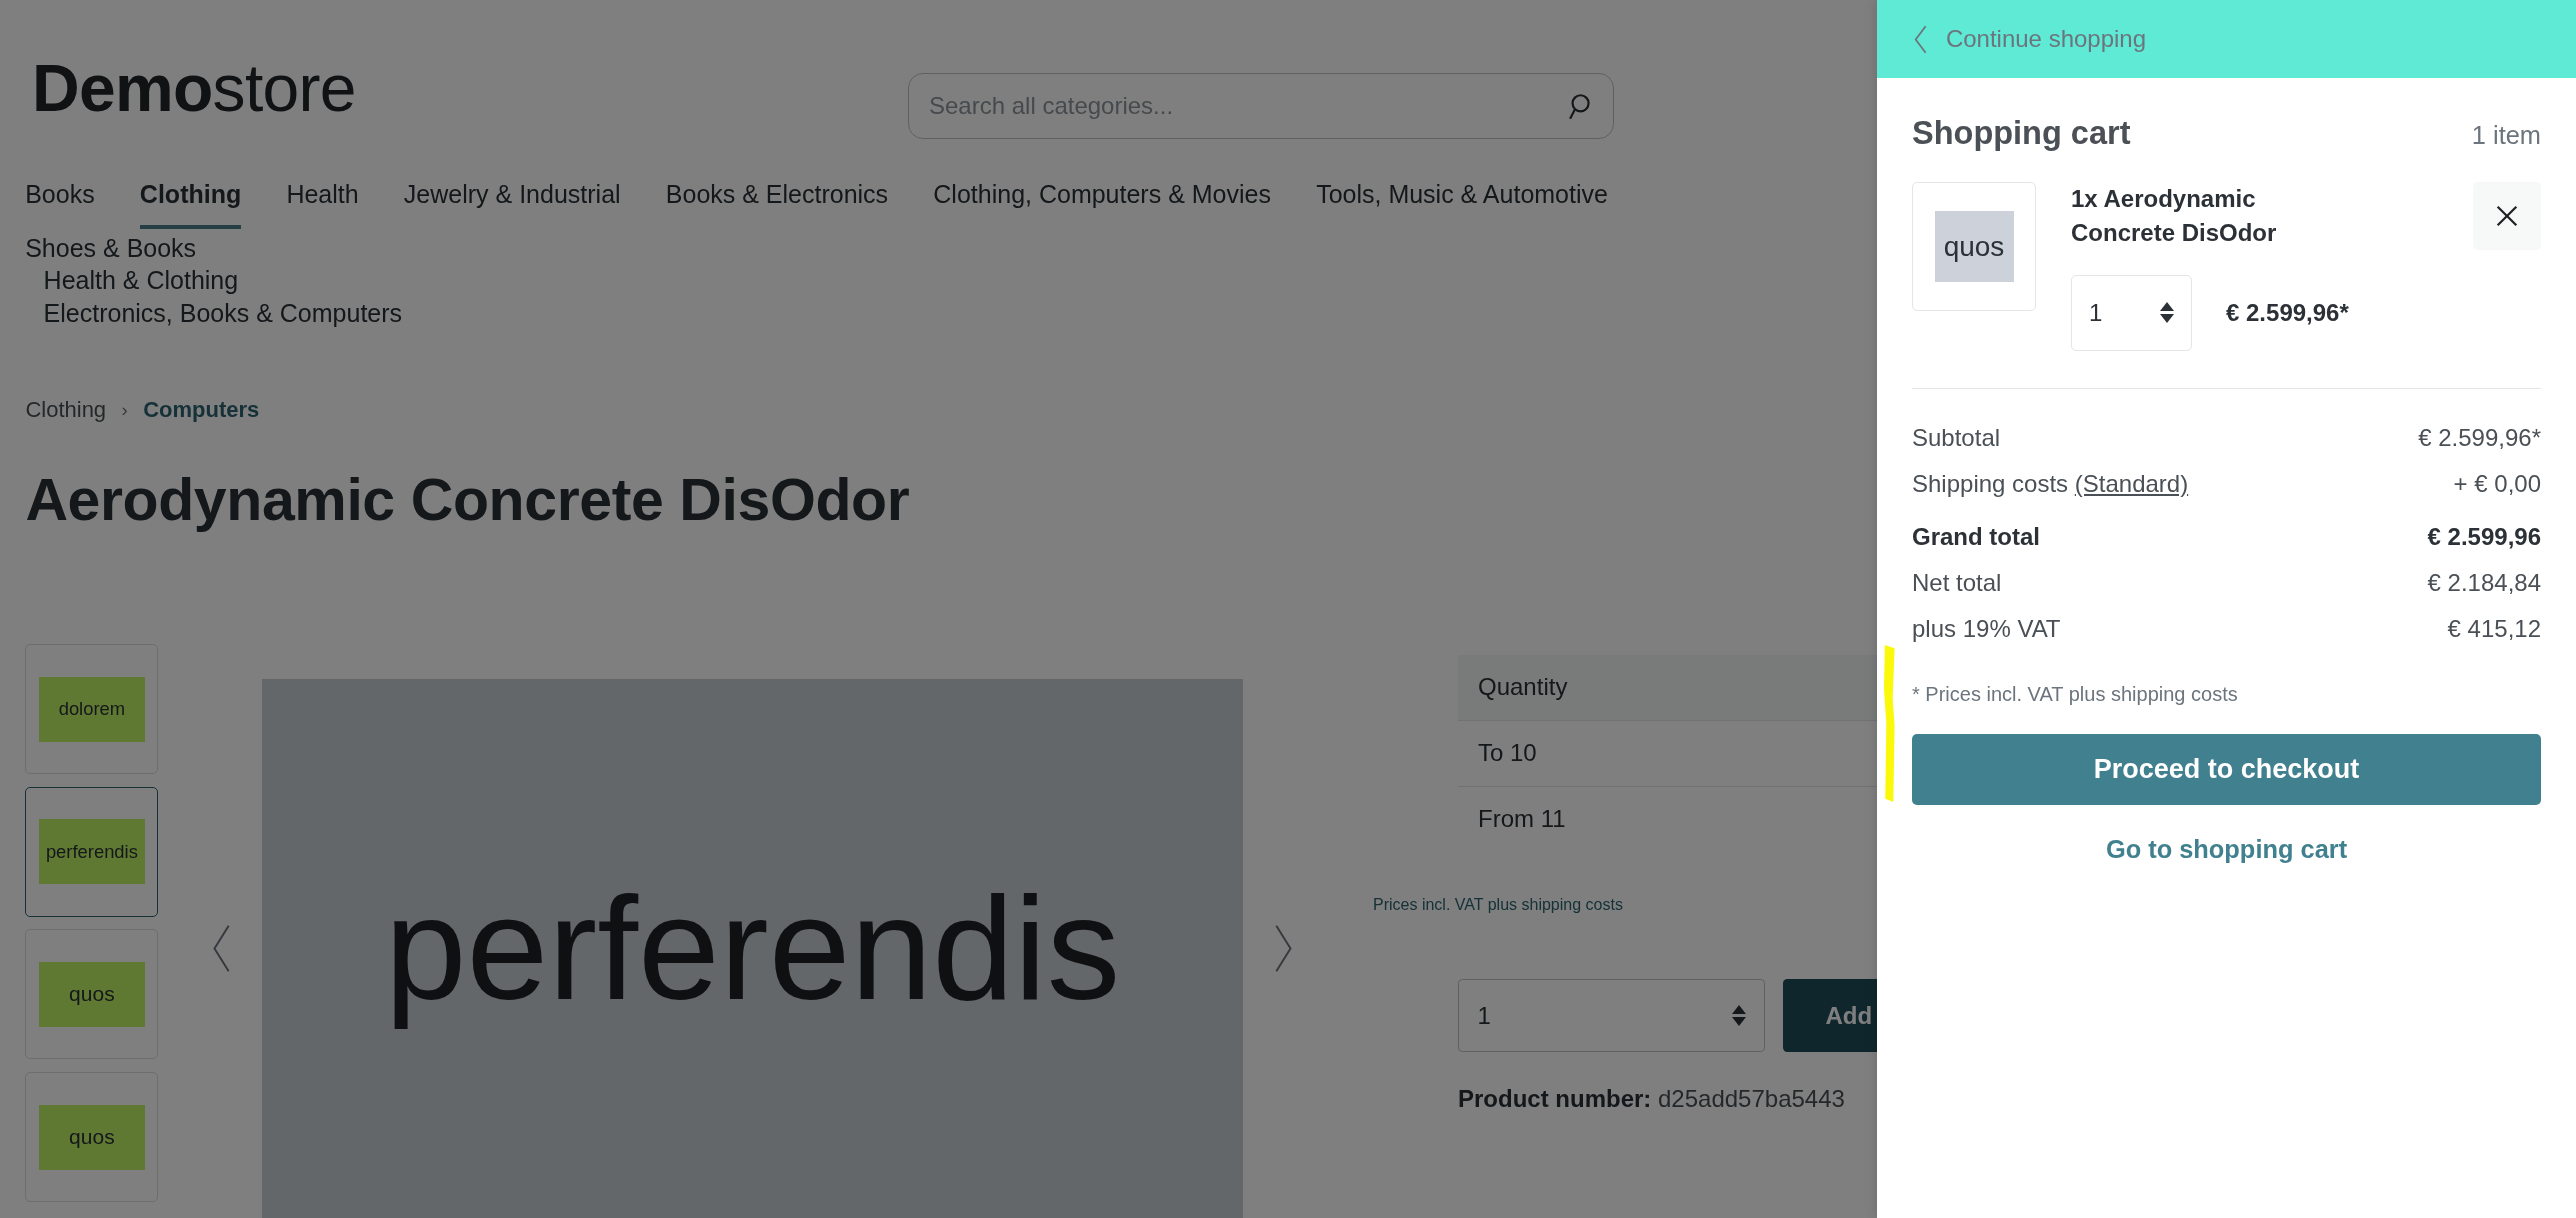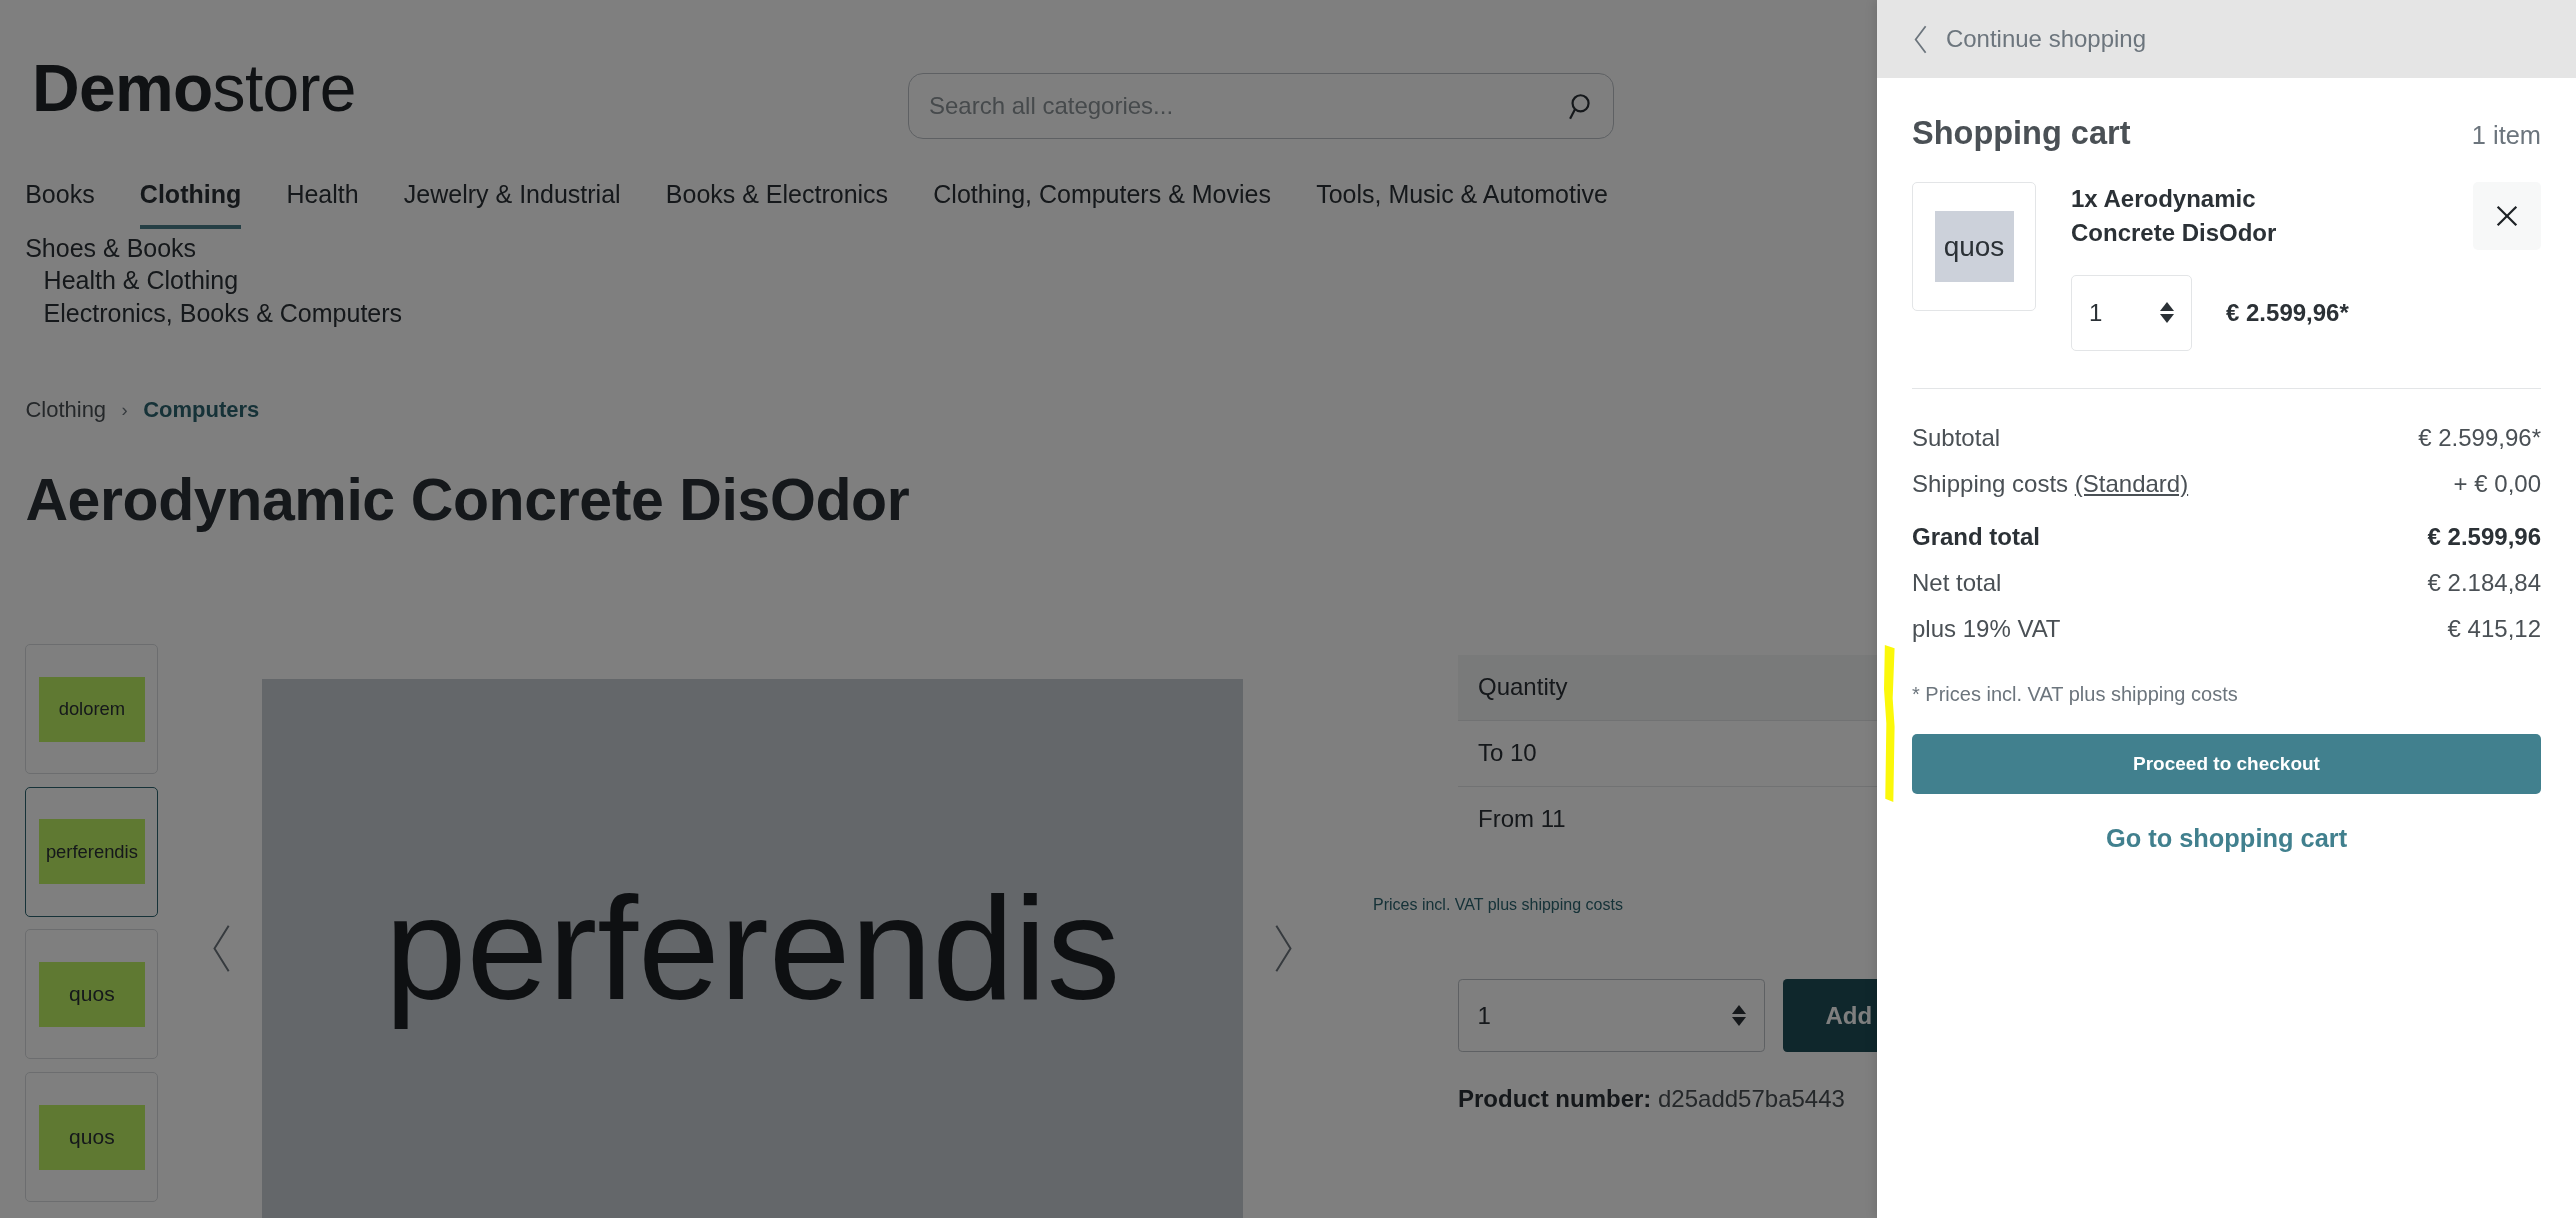--- a/index.html
+++ b/index.html
@@ -169,21 +169,21 @@
 
   
   #cart {
     position: absolute; right: 0; top: 0;
     width: 699px; height: 1218px;
     background: #ffffff;
     box-shadow: -2.1px 0 10px rgba(0,0,0,0.12);
     display: flex; flex-direction: column;
   }
   .cart-topbar {
-    height: 78px; background: #e5e5e5;
+    height: 78px; background: #5eead4;
     display: flex; align-items: center; padding: 0 35px;
     cursor: pointer; flex: 0 0 78px;
   }
   .cart-topbar .chev { margin-right: 15.5px; display: flex; align-items: center; }
   .cart-topbar .txt { font-size: 24px; color: #6c757d; }
 
   .cart-head {
     display: flex; align-items: baseline; justify-content: space-between;
     padding: 37px 35px 0 35px;
   }
@@ -237,24 +237,24 @@
   .tot-row.grand { font-weight: 700; color: #2b3136; padding-top: 15.5px; }
   .tot-row.grand .lbl, .tot-row.grand .val { color: #2b3136; font-weight: 700; }
   .ship-link { text-decoration: underline; cursor: pointer; }
 
   .vat-note {
     padding: 30px 35px 0 35px; font-size: 20px; color: #6c757d;
   }
 
   .cart-actions { padding: 28px 35px 0 35px; }
   .checkout-btn {
-    width: 100%; height: 60px;
+    width: 100%; height: 71px;
     background: #41808e; color: #fff; border: none; border-radius: 5px;
     font-family: "Liberation Sans", sans-serif;
-    font-size: 19px; font-weight: 700; cursor: pointer;
+    font-size: 27px; font-weight: 700; cursor: pointer;
   }
   .cart-link {
     display: block; width: 100%; text-align: center; margin-top: 30px;
     font-size: 25.4px; font-weight: 700; color: #41808e;
     text-decoration: none; cursor: pointer;
   }
 
   
   #highlight {
     position: absolute; left: 1884px; top: 645px;

